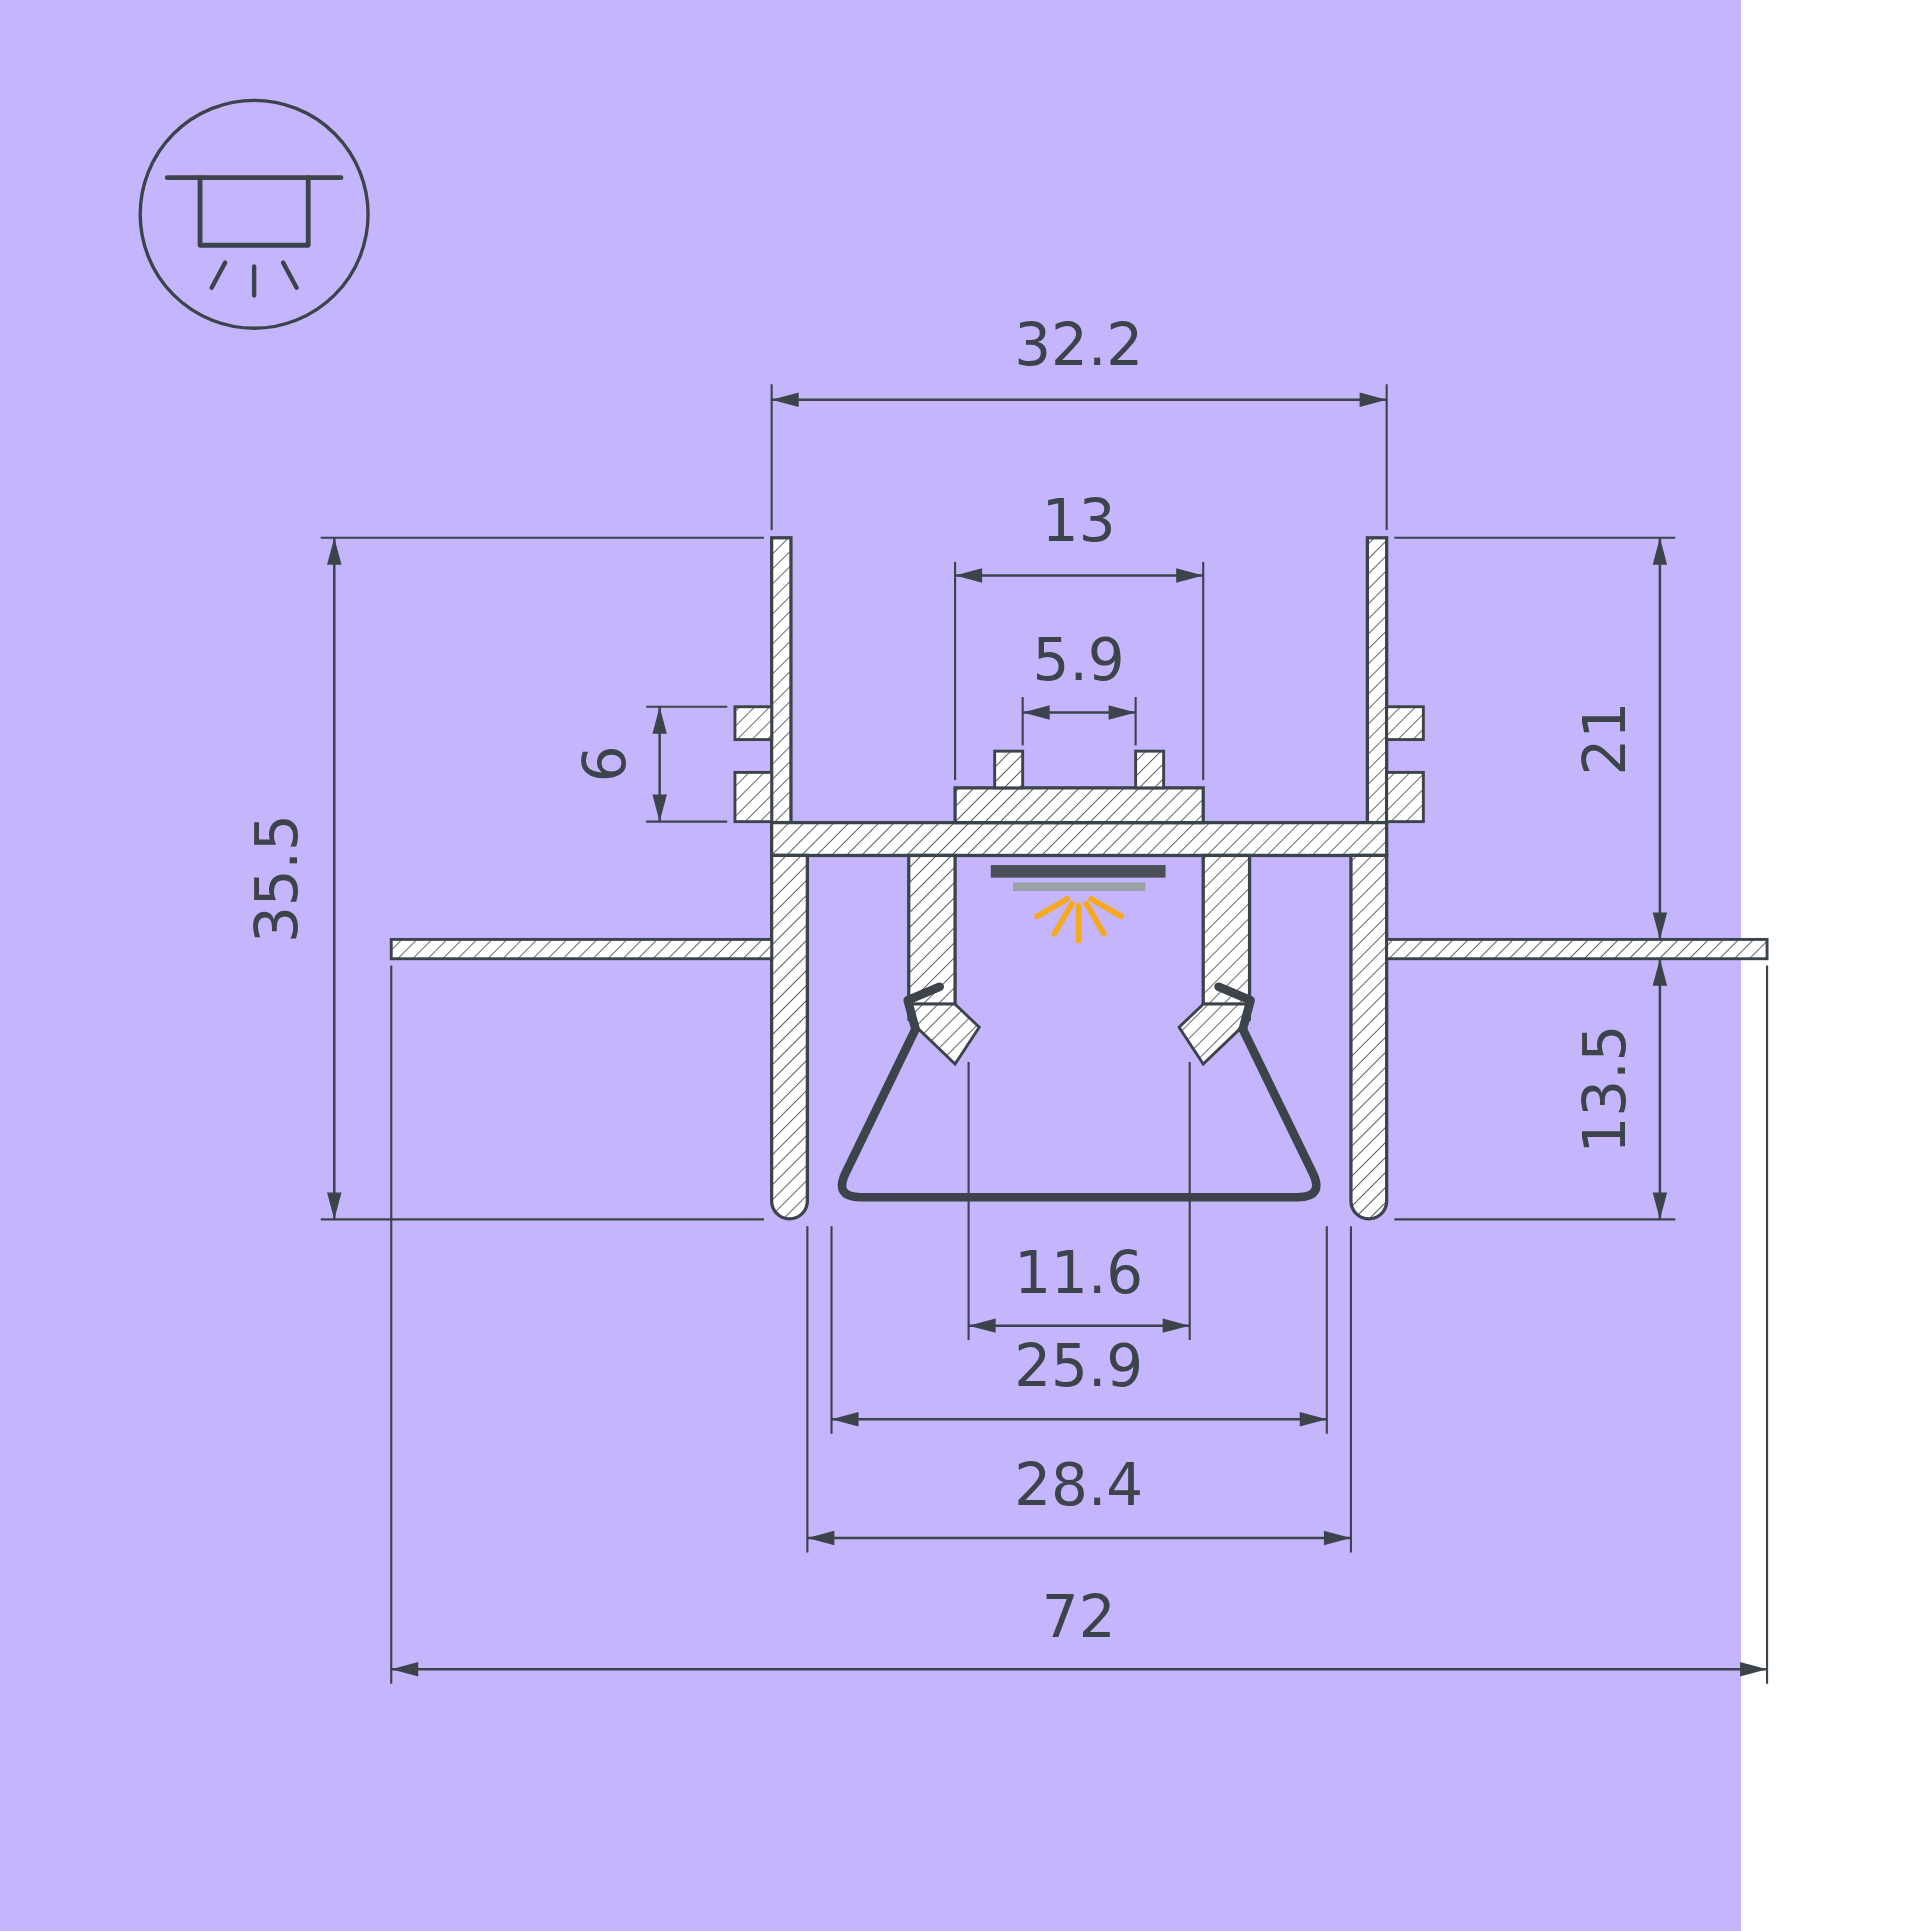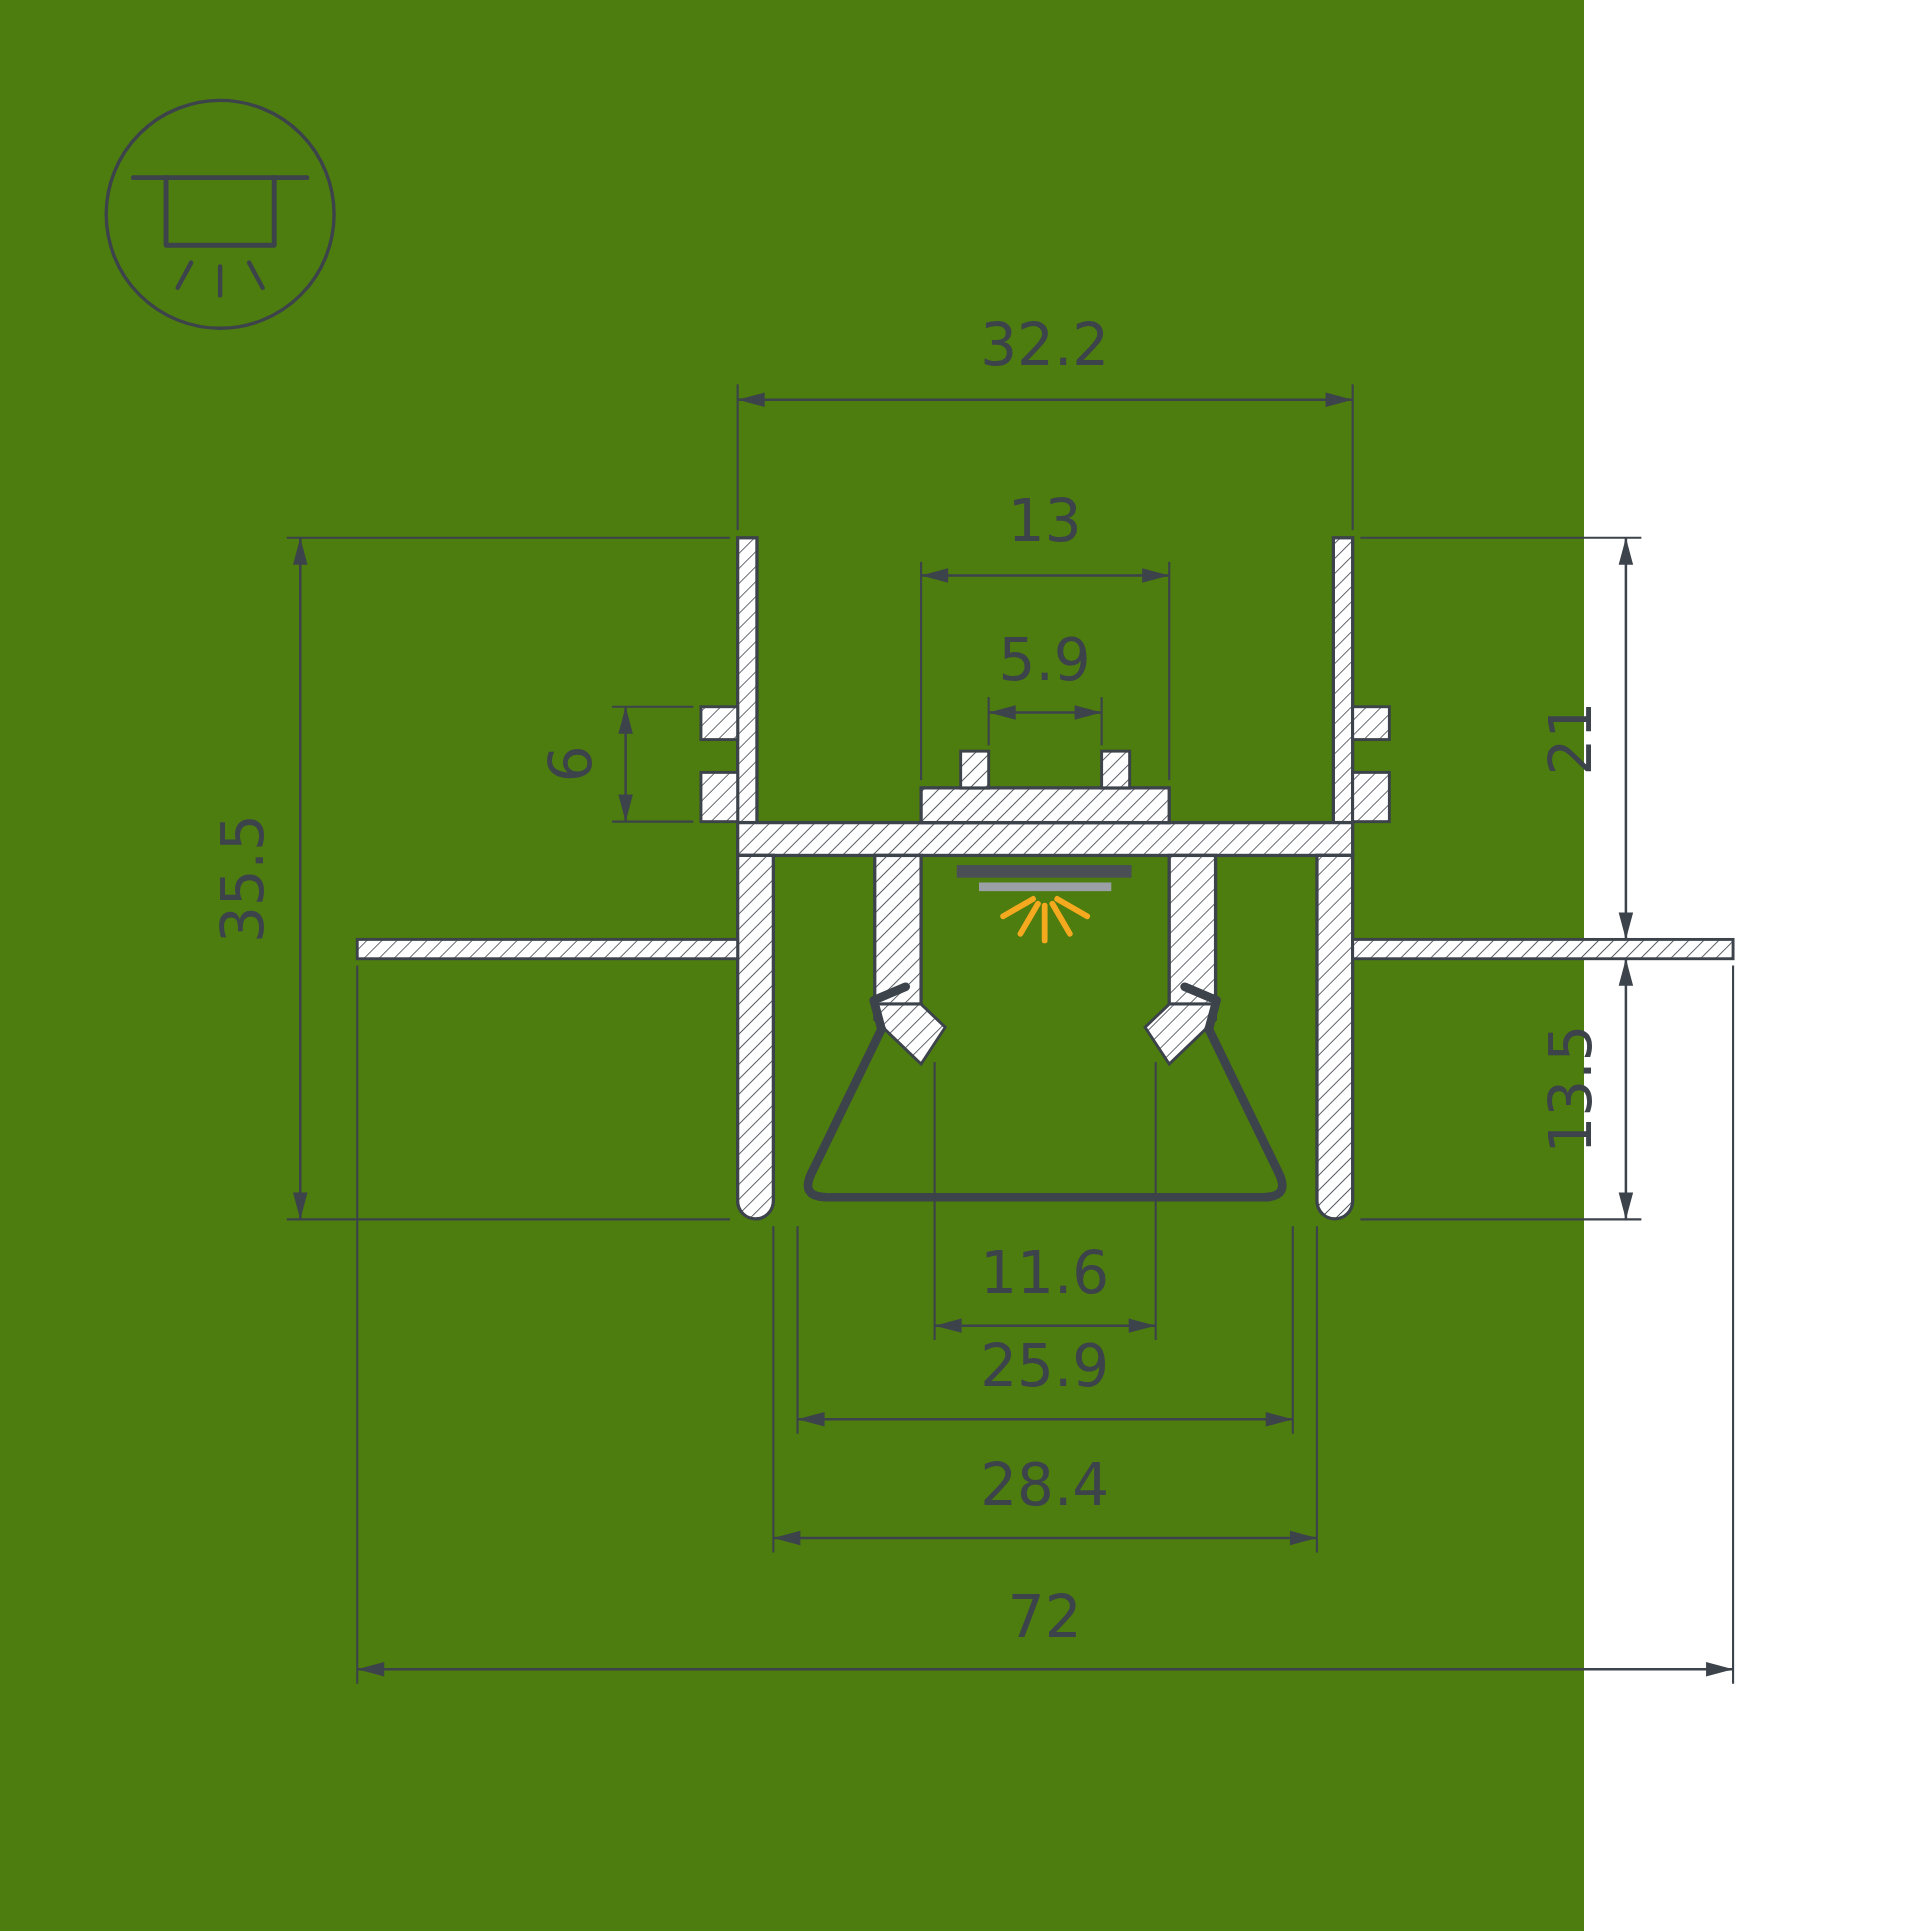--- a/index.html
+++ b/index.html
@@ -1,16 +1,16 @@
 <!DOCTYPE html>
 <html><head>
 <meta charset="utf-8">
 <style>
   html,body{margin:0;padding:0;background:#ffffff;}
-  .canvas{width:1584px;height:1931px;position:relative;background:#4d7c0f;font-family:"DejaVu Sans",sans-serif;}
+  .canvas{width:1707px;height:1931px;position:relative;background:#c4b5fd;font-family:"DejaVu Sans",sans-serif;padding-left:34px;}
   svg{display:block;}
   .ext{stroke:#3d434b;stroke-width:2.2;fill:none;}
   .dim{stroke:#3d434b;stroke-width:2.6;fill:none;}
   .outline{stroke:#3d434b;stroke-width:3.4;fill:url(#hatch);}
   .thin-outline{stroke:#3d434b;stroke-width:3;fill:url(#hatch);}
   .lens{stroke:#3d434b;stroke-width:9;fill:none;stroke-linejoin:round;stroke-linecap:round;}
   .icon-stroke{stroke:#3d434b;fill:none;stroke-linecap:round;stroke-linejoin:round;}
   .dimtext{font-family:"DejaVu Sans",sans-serif;font-size:60px;fill:#3d434b;text-anchor:middle;}
   .ray{stroke-width:6;stroke-linecap:round;fill:none;}
 </style>

